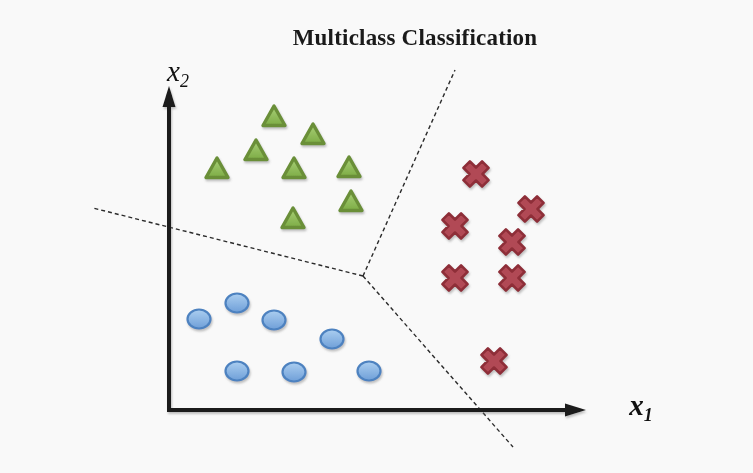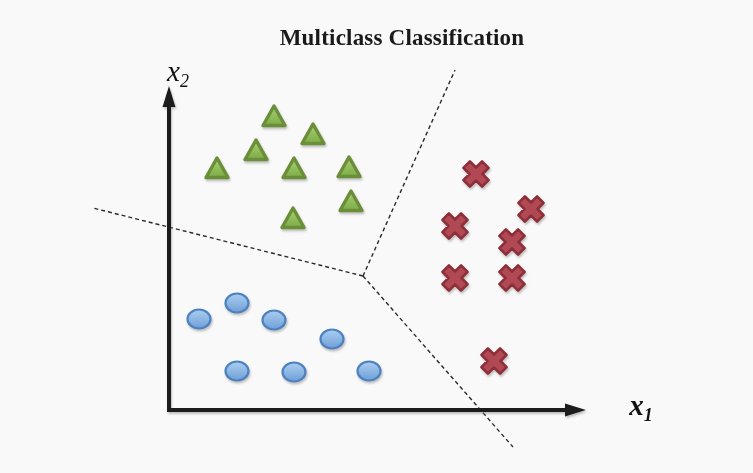--- a/index.html
+++ b/index.html
@@ -6,21 +6,21 @@
   body { font-family: "Liberation Serif", "DejaVu Serif", serif; }
   .figure {
     position: relative;
     width: 753px;
     height: 473px;
     overflow: hidden;
   }
   .figure svg { position: absolute; left: 0; top: 0; }
   .title {
     position: absolute;
-    left: 402px;
+    left: 415px;
     top: 38px;
     transform: translate(-50%, -50%);
     font-size: 23px;
     font-weight: bold;
     color: #1a1a1a;
     white-space: nowrap;
     letter-spacing: 0.2px;
   }
   .axis-label {
     position: absolute;

